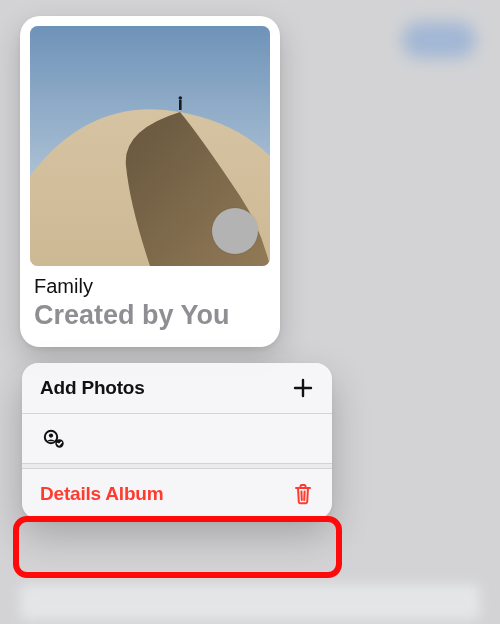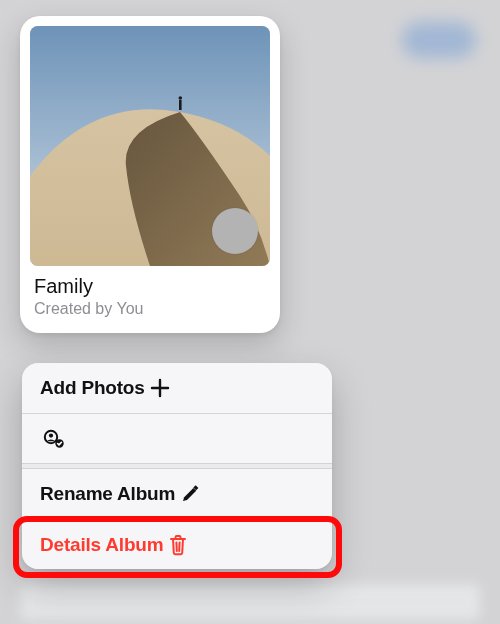--- a/index.html
+++ b/index.html
@@ -90,41 +90,42 @@
     padding: 8px 26px 14px 14px;
     line-height: 1.25;
     border-radius: 6px;
   }
   .caption .title {
     font-size: 20px;
     font-weight: 400;
     color: #111;
   }
   .caption .subtitle {
-    font-size: 16px;
-    font-weight: 400;
+    font-size: 27px;
+    font-weight: 700;
     color: #8e8e93;
   }
 
   
   .menu {
     position: absolute;
     top: 363px;
     left: 22px;
     width: 310px;
     background: rgba(248,248,250,0.94);
     border-radius: 16px;
     box-shadow: 0 16px 38px rgba(0,0,0,.22), 0 2px 6px rgba(0,0,0,.06);
     overflow: hidden;
     backdrop-filter: blur(20px) saturate(160%);
   }
 
   .menu-item {
     display: flex;
     align-items: center;
+    justify-content: space-between;
     height: 50px;
     padding: 0 18px 0 18px;
     font-size: 19px;
     font-weight: 600;
     letter-spacing: -0.2px;
     color: #111;
     cursor: pointer;
   }
   .menu-item + .menu-item { border-top: 0.5px solid rgba(0,0,0,.13); }
   .menu-item .m-icon { width: 26px; text-align:center; }
@@ -218,29 +219,20 @@
           <circle cx="9" cy="7.6" r="2.1" fill="#111"></circle>
           <path d="M4.5 13.3 Q9 9.8 13.5 13.3" fill="#111"></path>
           <circle cx="17.5" cy="15.5" r="4.2" fill="#111"></circle>
           <path d="M15.6 15.5 l1.4 1.4 l2.4 -2.6" fill="none" stroke="#fff" stroke-width="1.6" stroke-linecap="round" stroke-linejoin="round"></path>
         </svg>
       </span>
     </div>
 
     <div class="divider-thick"></div>
 
-    <div class="menu-item">
-      <span>Rename Album</span>
-      <span class="m-icon">
-        <svg width="22" height="22" viewBox="0 0 22 22">
-          <path d="M4 18 L5.2 14.2 L14.4 5 L17.2 7.8 L8 17 Z" fill="#111"></path>
-          <rect x="14.9" y="3.2" width="3.9" height="3.2" transform="rotate(45 16.85 4.8)" fill="#111"></rect>
-        </svg>
-      </span>
-    </div>
 
     <div class="menu-item destructive">
       <span>Details Album</span>
       <span class="m-icon">
         <svg width="22" height="24" viewBox="0 0 22 24">
           <path d="M4 6 H18" stroke-width="2" stroke-linecap="round" fill="none"></path>
           <path d="M8.5 6 V4.2 Q8.5 3 9.7 3 H12.3 Q13.5 3 13.5 4.2 V6" stroke-width="2" fill="none" stroke-linecap="round"></path>
           <path d="M6 6 L6.8 20 Q6.9 21.2 8 21.2 H14 Q15.1 21.2 15.2 20 L16 6" stroke-width="2" fill="none" stroke-linejoin="round"></path>
           <line x1="9.4" y1="9.5" x2="9.8" y2="18" stroke-width="2" stroke-linecap="round"></line>
           <line x1="12.6" y1="9.5" x2="12.2" y2="18" stroke-width="2" stroke-linecap="round"></line>

